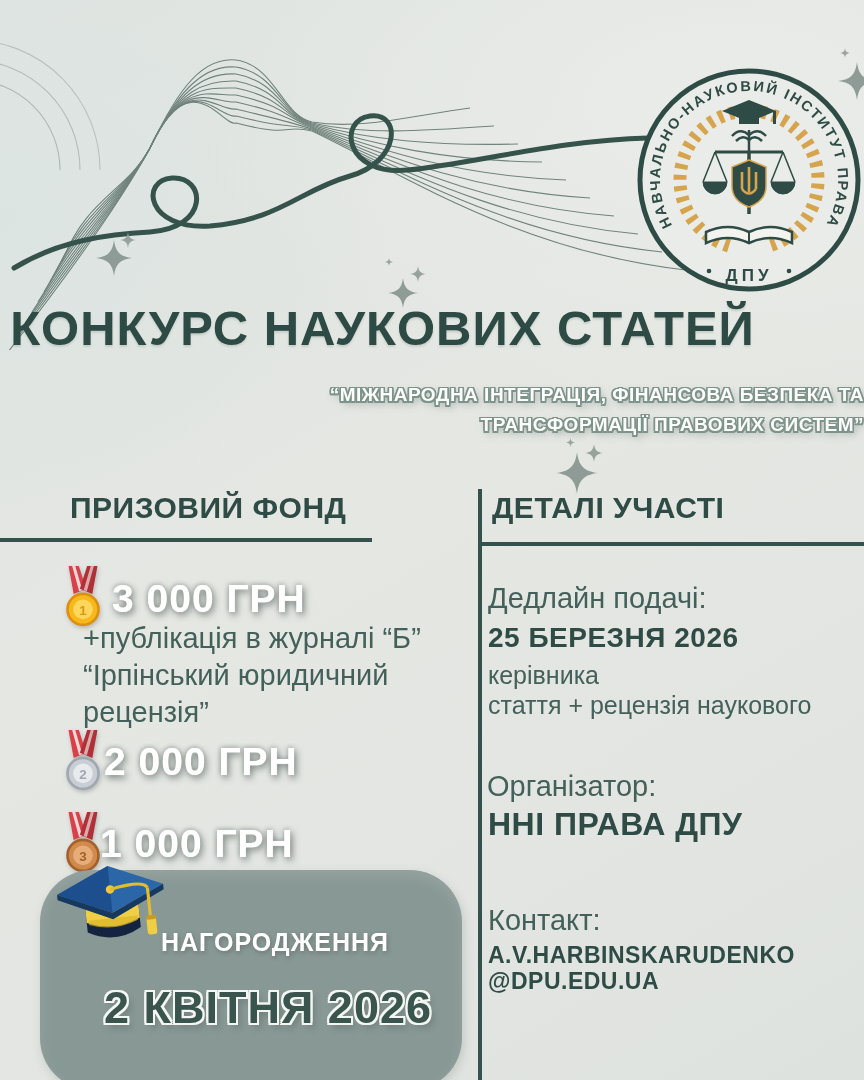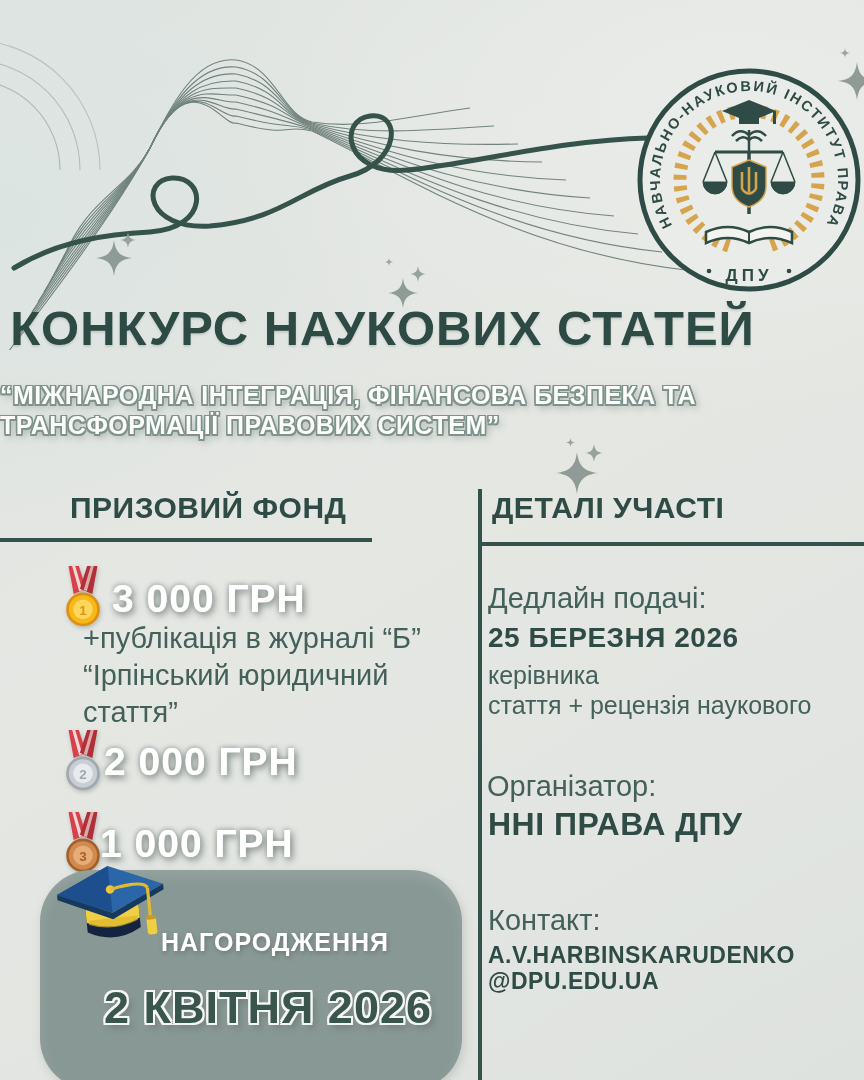--- a/index.html
+++ b/index.html
@@ -30,21 +30,21 @@
 
   
   .title{
     position:absolute; left:0; top:300px; width:765px;
     text-align:center; color:#2d4a44; font-weight:bold;
     font-size:49px; letter-spacing:1px;
     text-shadow:0 2px 2px rgba(150,160,155,.35);
   }
   .subtitle{
     position:absolute; left:0; top:380px; width:864px;
-    text-align:left; font-weight:bold; font-size:25px; line-height:30px;
+    text-align:right; font-weight:bold; font-size:19px; line-height:30px;
     color:#fcfdfb; letter-spacing:.5px;
     text-shadow:
       -1.5px -1.5px 0 #7d938c, 1.5px -1.5px 0 #7d938c,
       -1.5px  1.5px 0 #7d938c, 1.5px  1.5px 0 #7d938c,
       -1.5px 0 0 #7d938c, 1.5px 0 0 #7d938c,
       0 -1.5px 0 #7d938c, 0 1.5px 0 #7d938c,
       3px 4px 7px rgba(105,120,113,.55);
   }
 
   
@@ -233,21 +233,21 @@
     <path d="M36,0 L26,0 L19,22 L31,27 Z" fill="#b12f38"></path>
     <path d="M32.5,0 L29.5,0 L22.7,23.2 L25.7,24.5 Z" fill="#e8d5d2" opacity=".75"></path>
     <circle cx="22" cy="42" r="15" fill="#f7b919" stroke="#dd8f10" stroke-width="2.5"></circle>
     <circle cx="22" cy="42" r="9.5" fill="#fdd65e"></circle>
     <text x="22" y="47" text-anchor="middle" font-size="13" font-weight="bold" fill="#df9612">1</text>
   </svg>
   <div id="amount-1" class="prize-amount">3 000 ГРН</div>
   <div class="prize-note">
     <div>+публікація в журналі “Б”</div>
     <div>“Ірпінський юридичний</div>
-    <div>стаття”</div>
+    <div>рецензія”</div>
   </div>
 
   <svg id="medal-2" class="medal" viewBox="0 0 44 60">
     <path d="M8,0 L18,0 L25,22 L13,27 Z" fill="#d8404a"></path>
     <path d="M11.5,0 L14.5,0 L21.3,23.2 L18.3,24.5 Z" fill="#f4e9e6" opacity=".9"></path>
     <path d="M36,0 L26,0 L19,22 L31,27 Z" fill="#b12f38"></path>
     <path d="M32.5,0 L29.5,0 L22.7,23.2 L25.7,24.5 Z" fill="#e8d5d2" opacity=".75"></path>
     <circle cx="22" cy="42" r="15" fill="#c9ced4" stroke="#a0a7b0" stroke-width="2.5"></circle>
     <circle cx="22" cy="42" r="9.5" fill="#e8ebee"></circle>
     <text x="22" y="47" text-anchor="middle" font-size="13" font-weight="bold" fill="#a0a7b0">2</text>

